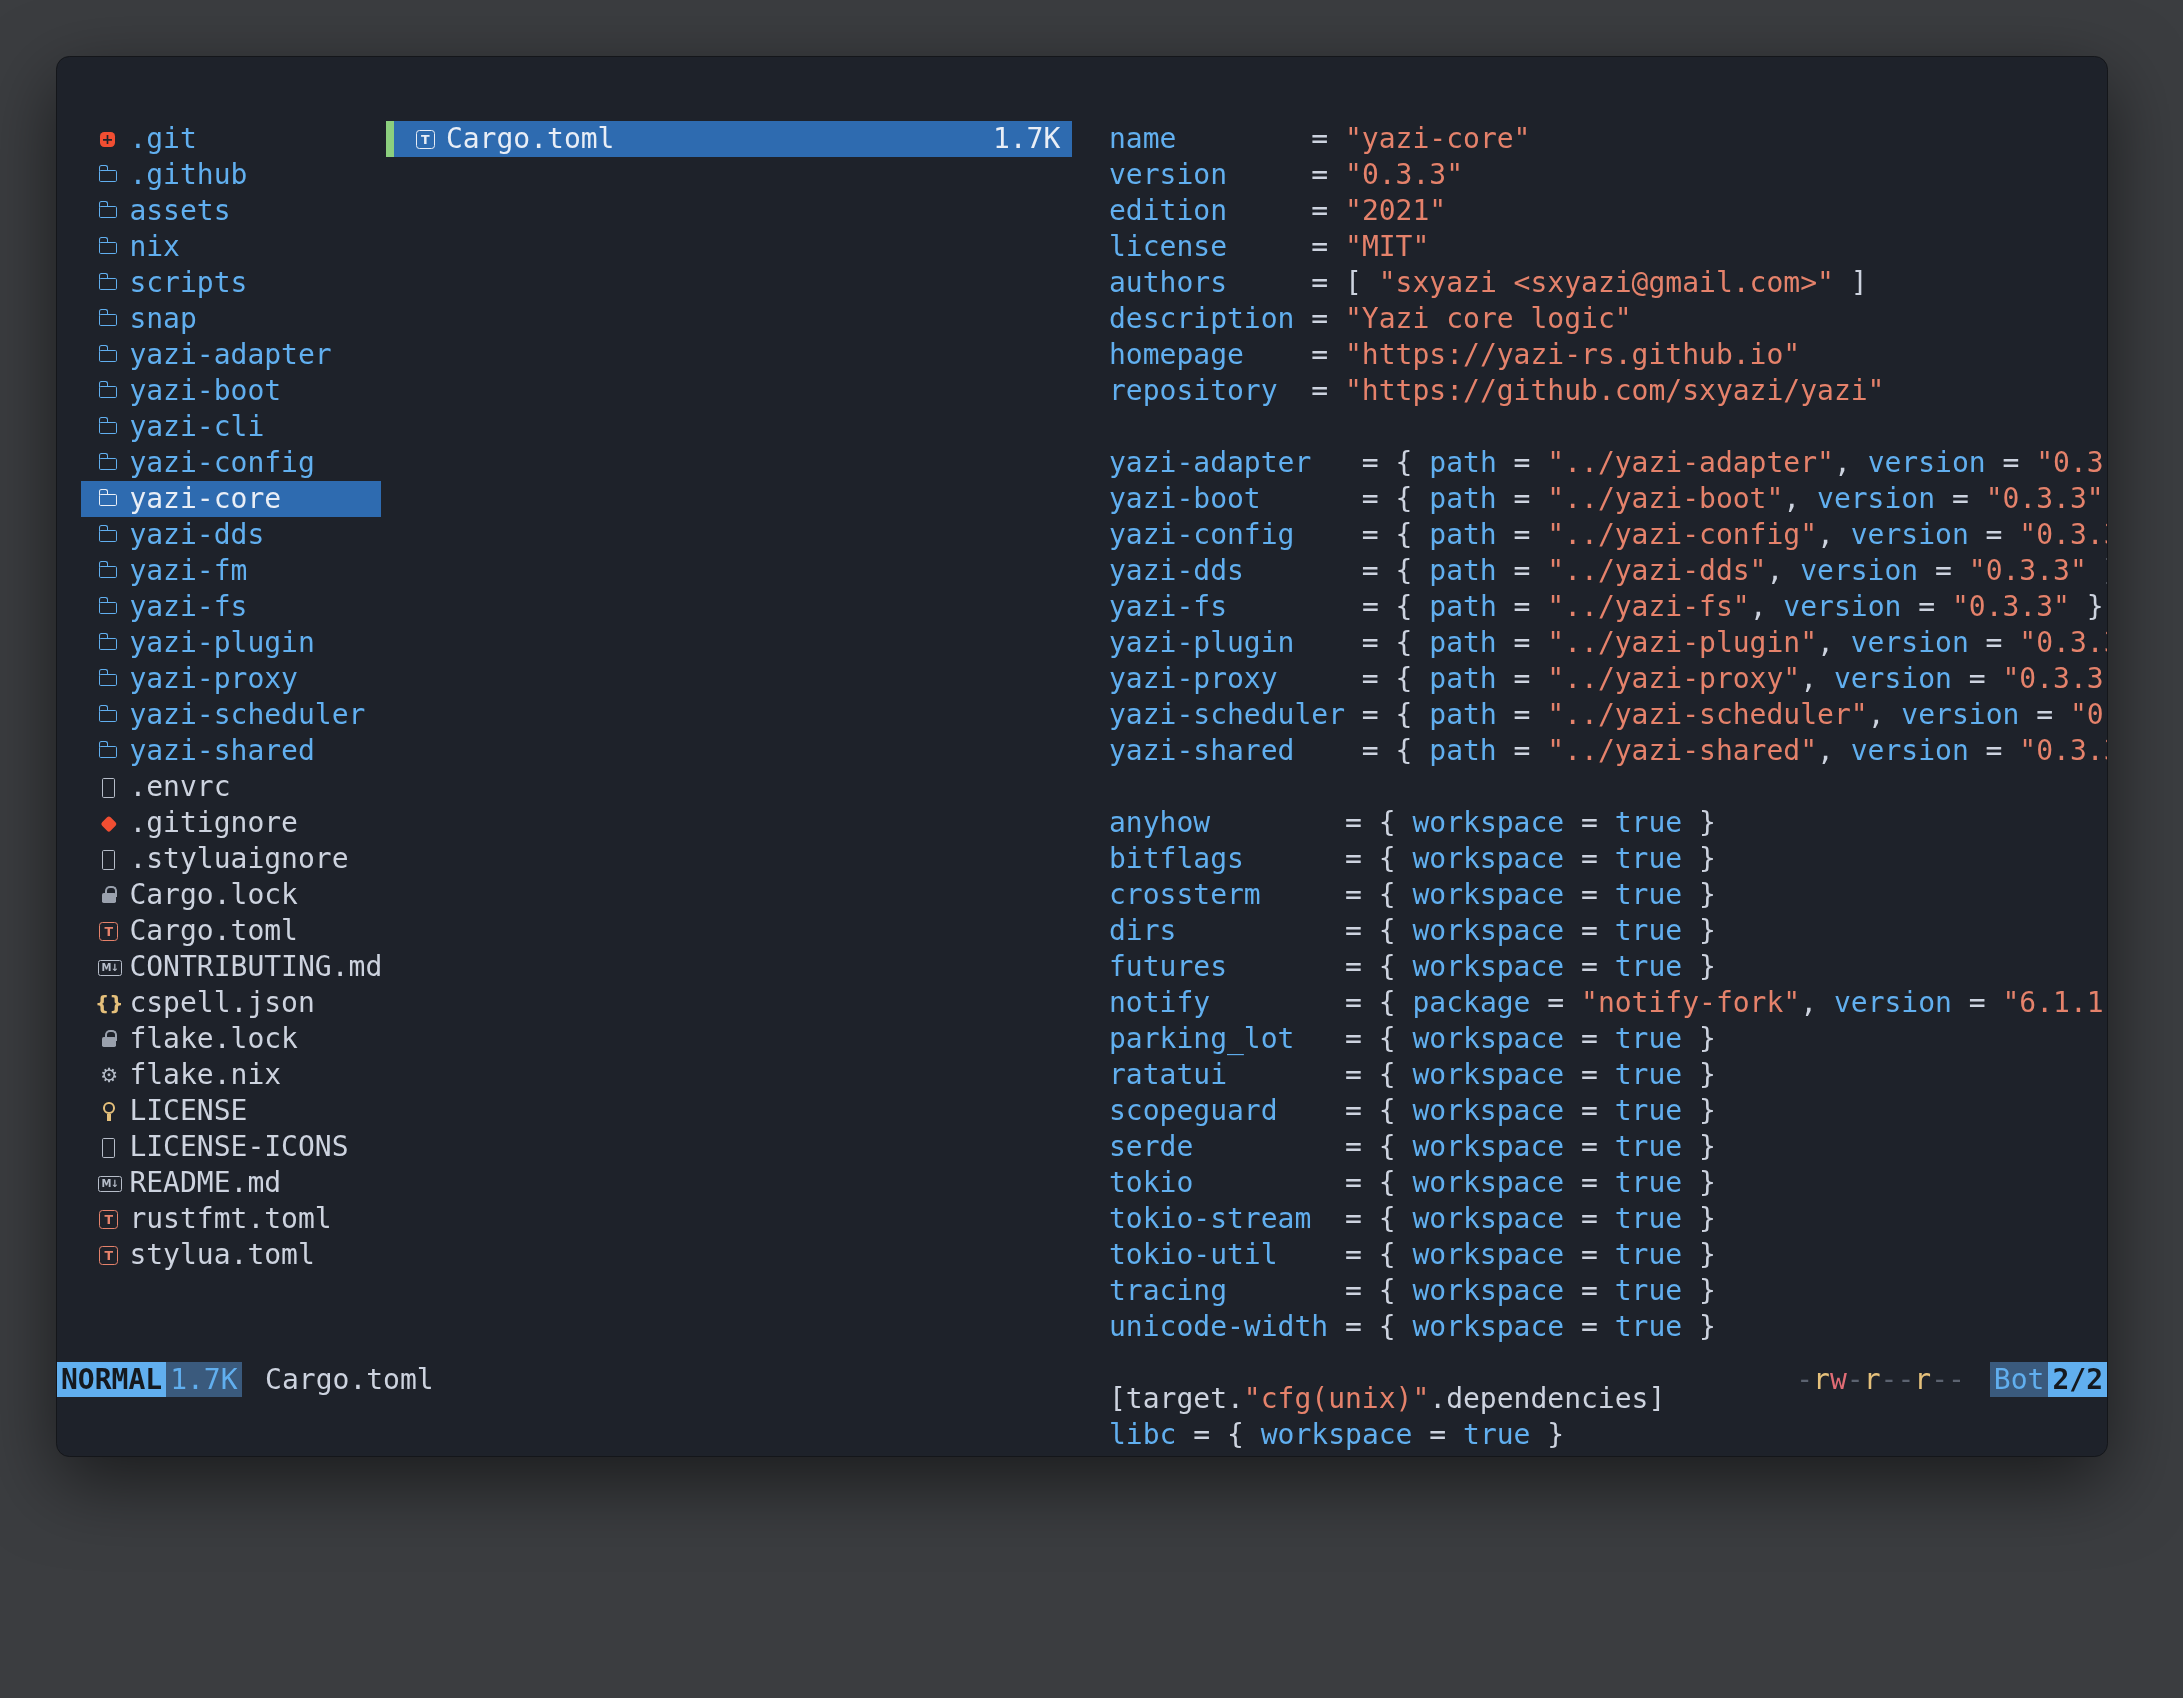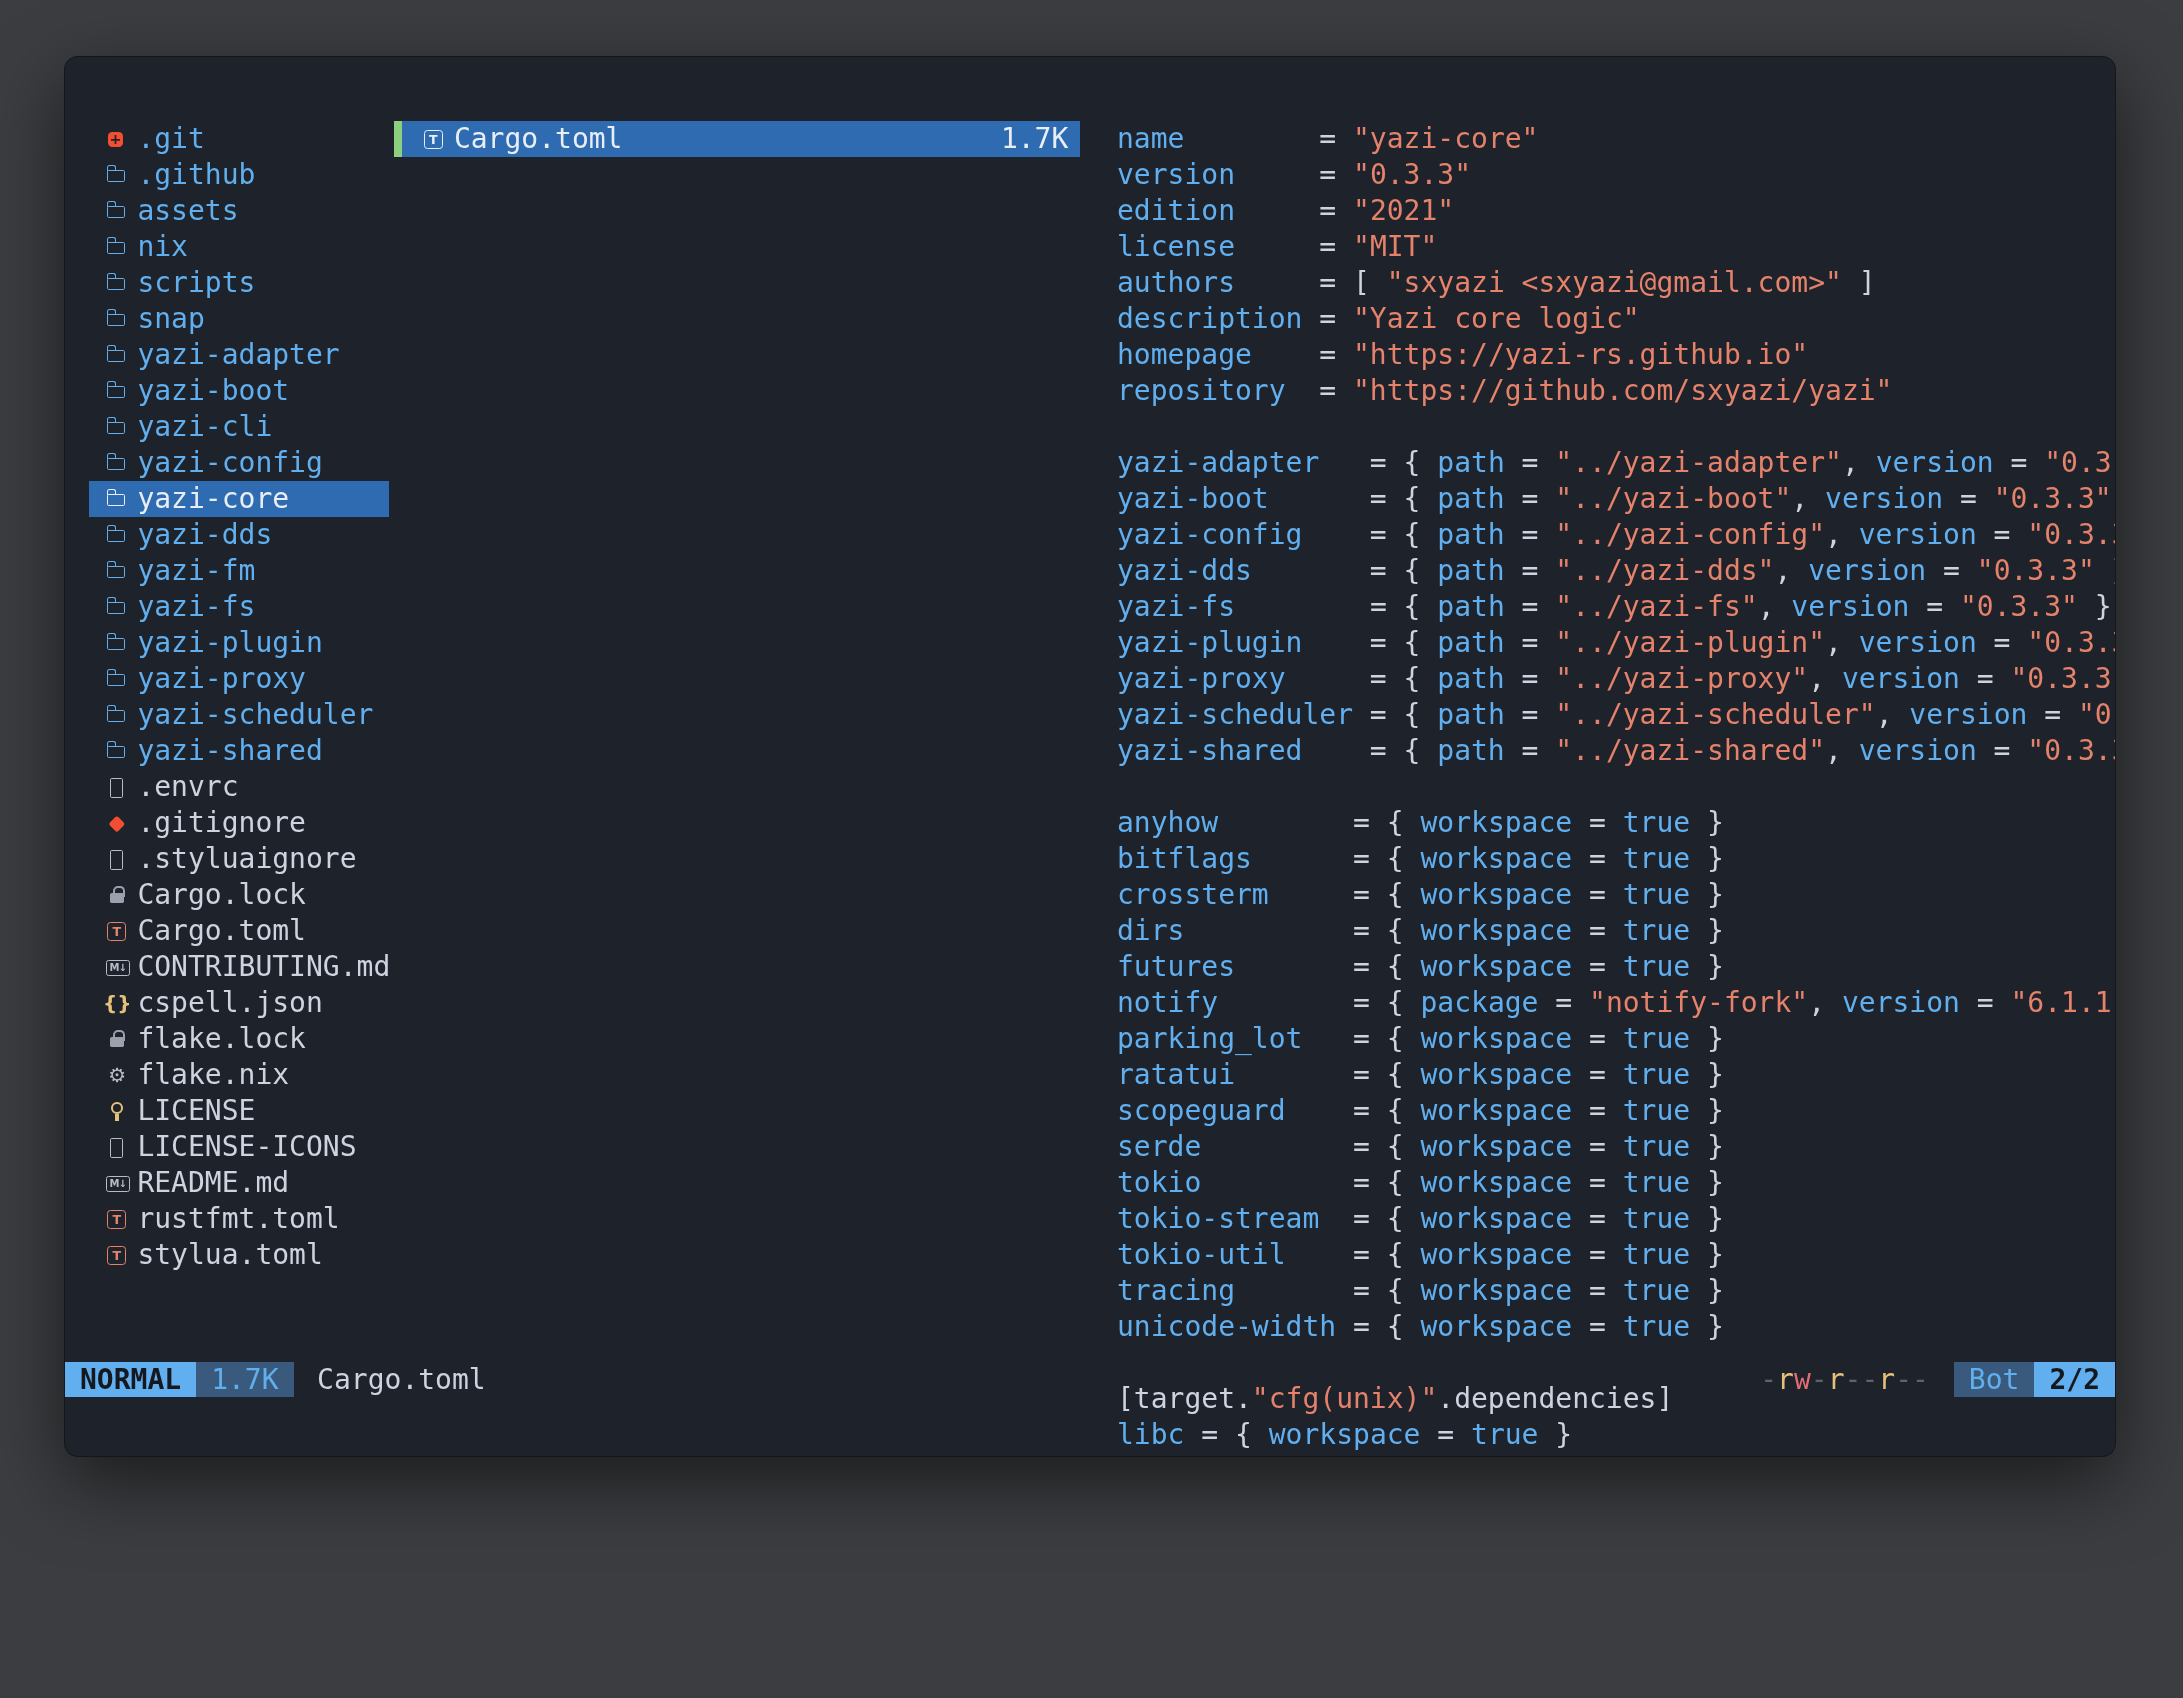--- a/index.html
+++ b/index.html
@@ -10,21 +10,21 @@
   }
   *{box-sizing:border-box;margin:0;padding:0}
   html,body{width:2183px;height:1698px}
   body{
     background:var(--desktop-bg);
     font-family:"DejaVu Sans Mono",monospace;
     font-size:28px;line-height:36px;
     position:relative;overflow:hidden;
   }
   .window{
-    position:absolute;left:64px;top:56px;width:2052px;height:1401px;
+    position:absolute;left:56px;top:56px;width:2052px;height:1401px;
     background:var(--window-bg);border-radius:13.4px;
     box-shadow:0 25px 76px rgba(0,0,0,.55);
     border:0.8px solid #14161a;overflow:hidden;
   }
   .pane{position:absolute;top:64px}
   .pane-parent{left:23.5px;width:300px}
   .pane-current{left:329px;width:686px}
   .pane-preview{left:1052px;width:998px;height:1460px;overflow:hidden}
 
   .row{display:flex;align-items:center;height:36px;position:relative;padding-left:17px;white-space:pre;cursor:default}
@@ -70,21 +70,21 @@
   .pline{white-space:pre;height:36px}
   .tk-sec{color:#dde3ec}
   .tk-key{color:var(--blue)}
   .tk-pun{color:var(--fg)}
   .tk-str{color:var(--string)}
   .tk-com{color:var(--green)}
   .tk-bool{color:var(--blue);font-weight:400}
 
   
   .statusbar{position:absolute;left:0;right:0;bottom:59px;height:35px;display:flex;align-items:stretch;white-space:pre}
-  .badge{display:flex;align-items:center;padding:0 15px}
+  .badge{display:flex;align-items:center;padding:0 4px}
   .badge-mode{background:var(--badge-blue);color:#15191f;font-weight:700}
   .badge-size{background:var(--badge-dark);color:var(--badge-blue)}
   .sb-filename{display:flex;align-items:center;margin-left:23.5px;color:var(--fg)}
   .sb-spacer{flex:1}
   .sb-perms{display:flex;align-items:center;margin-right:25px}
   .pm-dim{color:var(--dim)}
   .pm-read{color:var(--yellow)}
   .pm-write{color:var(--red)}
   .badge-pos{background:var(--badge-dark);color:var(--badge-blue)}
   .badge-count{background:var(--badge-blue);color:#15191f;font-weight:700}

